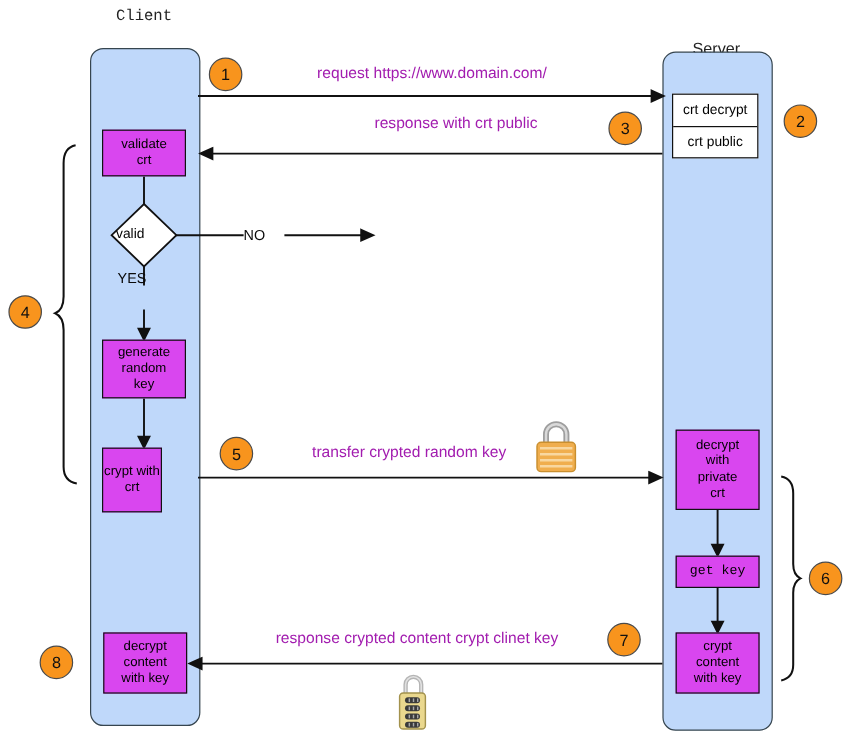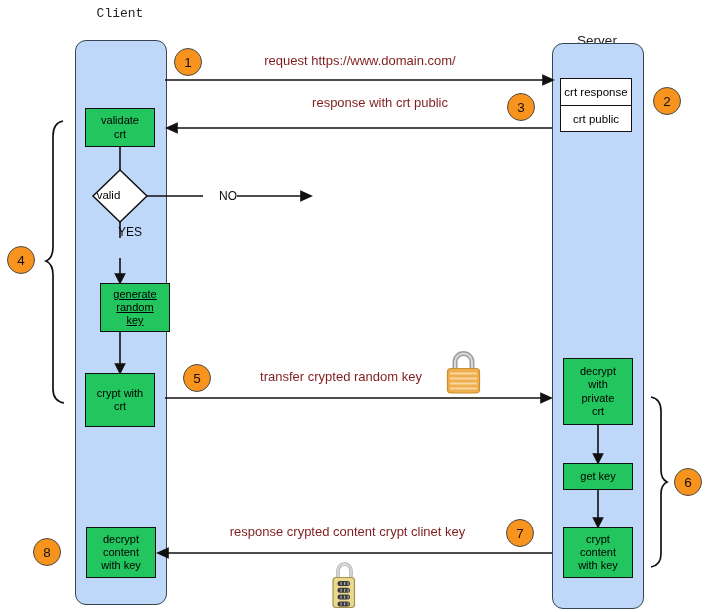--- a/index.html
+++ b/index.html
@@ -7,31 +7,31 @@
     position:relative;width:710px;height:612px;background:#ffffff;
     font-family:"Liberation Sans","DejaVu Sans",sans-serif;color:#000;overflow:hidden;
   }
   .lane{
     position:absolute;background:#BFD8FA;border:1.6px solid #36454F;border-radius:11px;
   }
   .lane-label{position:absolute;text-align:center;font-size:13.5px;color:#222;}
   .lane-label.mono{font-family:Liberation Mono, monospace;font-size:13px;}
   svg.overlay{position:absolute;left:0;top:0;}
   .node{
-    position:absolute;background:#22c55e;border:1.7px solid #111;
+    position:absolute;background:#d946ef;border:1.7px solid #111;
     display:flex;align-items:center;justify-content:center;text-align:center;
     font-size:11px;line-height:1.2;white-space:pre-line;box-sizing:border-box;
   }
   .node.wide{font-size:12px;}
   .crt-table{position:absolute;border:1.7px solid #111;background:#fff;box-sizing:border-box;}
   .crt-cell{height:26px;display:flex;align-items:center;justify-content:center;font-size:11.5px;box-sizing:border-box;}
   .crt-cell + .crt-cell{border-top:1.4px solid #111;}
   .diamond-label{position:absolute;text-align:center;font-size:11.5px;}
-  .msg{position:absolute;text-align:center;font-size:13px;color:#7f1d1d;}
-  .branch-label{position:absolute;text-align:right;font-size:12px;color:#0a0a0a;}
+  .msg{position:absolute;text-align:center;font-size:13px;color:#a21caf;}
+  .branch-label{position:absolute;text-align:left;font-size:12px;color:#0a0a0a;}
   .branch-label.on-white{background:#fff;}
   .badge{
     position:absolute;width:28px;height:28px;border-radius:50%;
     background:#F8941D;border:1.6px solid #4A4A4A;box-sizing:border-box;
     display:flex;align-items:center;justify-content:center;font-size:13.5px;color:#111;
   }
 </style>
 </head>
 <body>
 
@@ -129,39 +129,39 @@
         <rect x="340.5" y="602.4" width="1.2" height="3"></rect>
           <rect x="344" y="602.4" width="1.2" height="3"></rect>
           <rect x="347.5" y="602.4" width="1.2" height="3"></rect>
       </g>
     </g>
   </svg>
 
   <div class="node" style="left:85px;top:108px;width:70px;height:39px;">validate
 crt</div>
   <div class="diamond-label" style="left:95px;top:189px;width:27px;">valid</div>
-  <div class="node" style="left:100px;top:283px;width:70px;height:49px;text-decoration:underline;">generate
+  <div class="node" style="left:85px;top:283px;width:70px;height:49px;">generate
 random
 key</div>
-  <div class="node" style="left:85px;top:373px;width:70px;height:54px;">crypt with
+  <div class="node" style="left:85px;top:373px;width:50px;height:54px;">crypt with
 crt</div>
   <div class="node" style="left:86px;top:527px;width:70px;height:51px;">decrypt
 content
 with key</div>
 
 
   <div class="crt-table" style="left:560px;top:78px;width:72px;">
-    <div class="crt-cell">crt response</div>
+    <div class="crt-cell">crt decrypt</div>
     <div class="crt-cell">crt public</div>
   </div>
   <div class="node" style="left:563px;top:358px;width:70px;height:67px;">decrypt
 with
 private
 crt</div>
-  <div class="node" style="left:563px;top:463px;width:70px;height:27px;">get key</div>
+  <div class="node" style="left:563px;top:463px;width:70px;height:27px;font-family:Liberation Mono, monospace;">get key</div>
   <div class="node" style="left:563px;top:527px;width:70px;height:51px;">crypt
 content
 with key</div>
 
   <div class="msg" style="left:230px;top:53px;width:260px;">request https://www.domain.com/</div>
   <div class="msg" style="left:280px;top:95px;width:200px;">response with crt public</div>
   <div class="msg" style="left:235px;top:369px;width:212px;">transfer crypted random key</div>
   <div class="msg" style="left:200px;top:524px;width:295px;">response crypted content crypt clinet key</div>
 
   <div class="branch-label on-white" style="left:203px;top:189px;width:34px;">NO</div>

